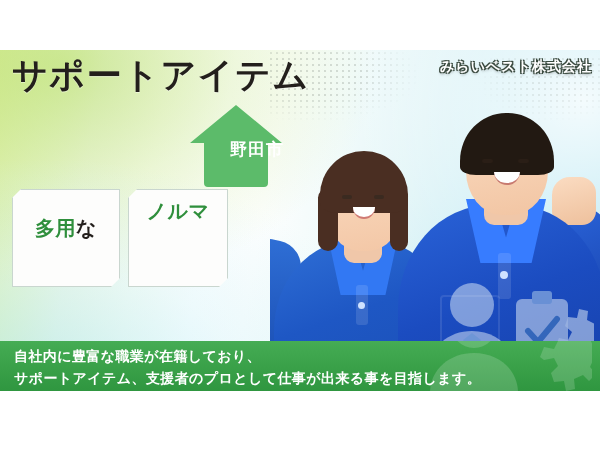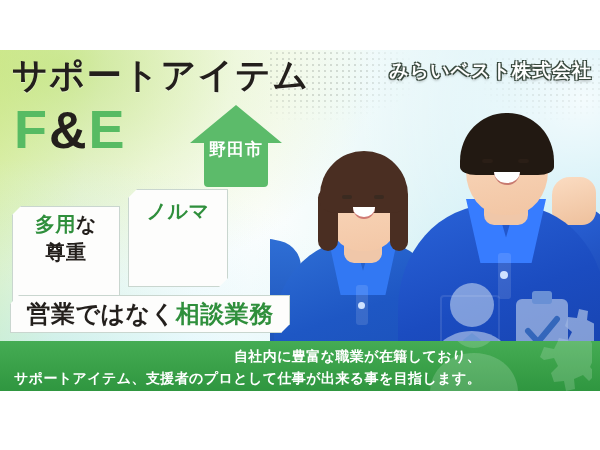--- a/index.html
+++ b/index.html
@@ -287,42 +287,41 @@
   #house {
     position: absolute;
     left: 188px; top: 53px;
     width: 96px; height: 84px;
   }
   #house svg { width: 100%; height: 100%; display: block; }
   #house .house-label {
     position: absolute;
     left: 0; top: 38px;
     width: 96px;
-    text-align: center;
+    text-align: right;
     font-size: 17px;
     font-weight: 700;
     color: #ffffff;
     letter-spacing: 1px;
     line-height: 1;
   }
 
   
   .fbox {
     position: absolute;
     background: #fdfdfc;
     border: 1px solid #c9d6cf;
     box-shadow: 0 1px 2px rgba(0,0,0,0.07);
     clip-path: polygon(9px 0, 100% 0, 100% calc(100% - 9px), calc(100% - 9px) 100%, 0 100%, 0 9px);
     box-sizing: border-box;
   }
   #fbox-1 {
     left: 12px; top: 139px;
     width: 108px; height: 98px;
-    padding-top: 3px;
-    margin-top: 17px;
+    padding-top: 24px;
   }
   #fbox-2 {
     left: 128px; top: 139px;
     width: 100px; height: 98px;
     padding-top: 7px;
   }
   .fline {
     text-align: center;
     font-size: 20px;
     font-weight: 700;
@@ -339,39 +338,38 @@
     display: flex;
     align-items: center;
     justify-content: center;
   }
   #fbox-3 .fline { font-size: 24px; line-height: 1; letter-spacing: 0.5px; }
 
   
   #company {
     position: absolute;
     right: 8px; top: 8px;
-    font-size: 19px;
+    font-size: 14px;
     font-weight: 700;
     color: #ffffff;
     letter-spacing: 1px;
     white-space: nowrap;
     text-shadow:
       -1.3px -1.3px 0 #3a4a3f, 1.3px -1.3px 0 #3a4a3f,
       -1.3px  1.3px 0 #3a4a3f, 1.3px  1.3px 0 #3a4a3f,
       0 2px 3px rgba(0,0,0,0.35);
   }
 
   
   #green-banner {
     position: absolute;
     left: 0; top: 341px;
     width: 600px; height: 50px;
     background: linear-gradient(180deg,#45ac54 0%, #39a048 55%, #2f9640 100%);
     overflow: hidden;
-    text-align: right;
   }
   #green-banner .gb-text {
     position: absolute;
     left: 14px; top: 4px;
     color: #ffffff;
     font-size: 14px;
     font-weight: 700;
     line-height: 1.58;
     letter-spacing: 0.4px;
     white-space: nowrap;
@@ -455,41 +453,36 @@
         <path d="M104 54l10 11 19-23" stroke="#2f6bb5" stroke-width="6" fill="none" stroke-linecap="round" stroke-linejoin="round" opacity="0.85"></path>
         <g fill="#eaf4fb" opacity="0.80">
           <path d="M131 70l4-9 9 2 4-8-7-6 3-9 9 1 2-9 9 2-1 9 8 4 6-7 7 6-5 7 3 9 9-1v9l-9 1-3 9 6 7-7 6-7-6-8 4 1 9-9 2-2-9-9 1-3-9 7-6-4-8-9 2z"></path>
           <circle cx="152" cy="84" r="13" fill="#5aa7d8" opacity="0.55"></circle>
         </g>
       </svg>
     </div>
 
     <div id="title-main">サポートアイテム</div>
 
-    <div id="logo-fe"><span class="gl">F</span><span class="amp">&amp;</span><span class="gl">E</span></div>
 
     <div id="house">
       <svg viewBox="0 0 96 84" xmlns="http://www.w3.org/2000/svg">
         <path d="M48 2 L94 40 L80 40 L80 80 Q80 84 76 84 L20 84 Q16 84 16 80 L16 40 L2 40 Z" fill="#5cbb6a"></path>
       </svg>
       <div class="house-label">野田市</div>
     </div>
 
     <div class="fbox" id="fbox-1">
       <div class="fline"><span class="g">多用</span><span>な</span></div>
-      <div class="fline"><span>尊重</span></div>
     </div>
 
     <div class="fbox" id="fbox-2">
       <div class="fline"><span class="g">ノルマ</span></div>
     </div>
 
-    <div class="fbox" id="fbox-3">
-      <div class="fline"><span>営業ではなく</span><span class="g">相談業務</span></div>
-    </div>
 
     <div id="company">みらいベスト株式会社</div>
 
   </div>
 
   <div id="green-banner">
     <div id="gb-silhouette">
       <svg viewBox="0 0 170 110" xmlns="http://www.w3.org/2000/svg">
         <g fill="#ffffff" opacity="0.55">
           <circle cx="52" cy="30" r="23"></circle>

